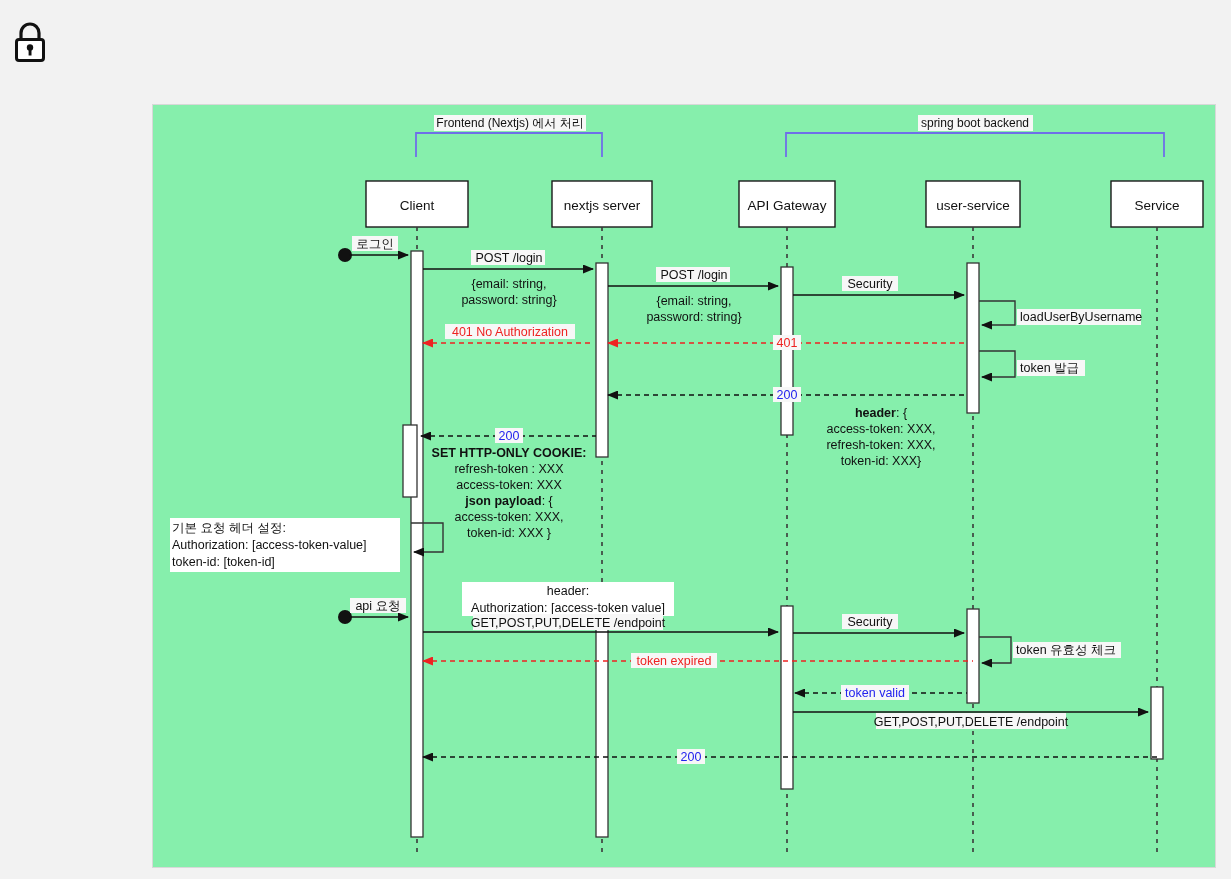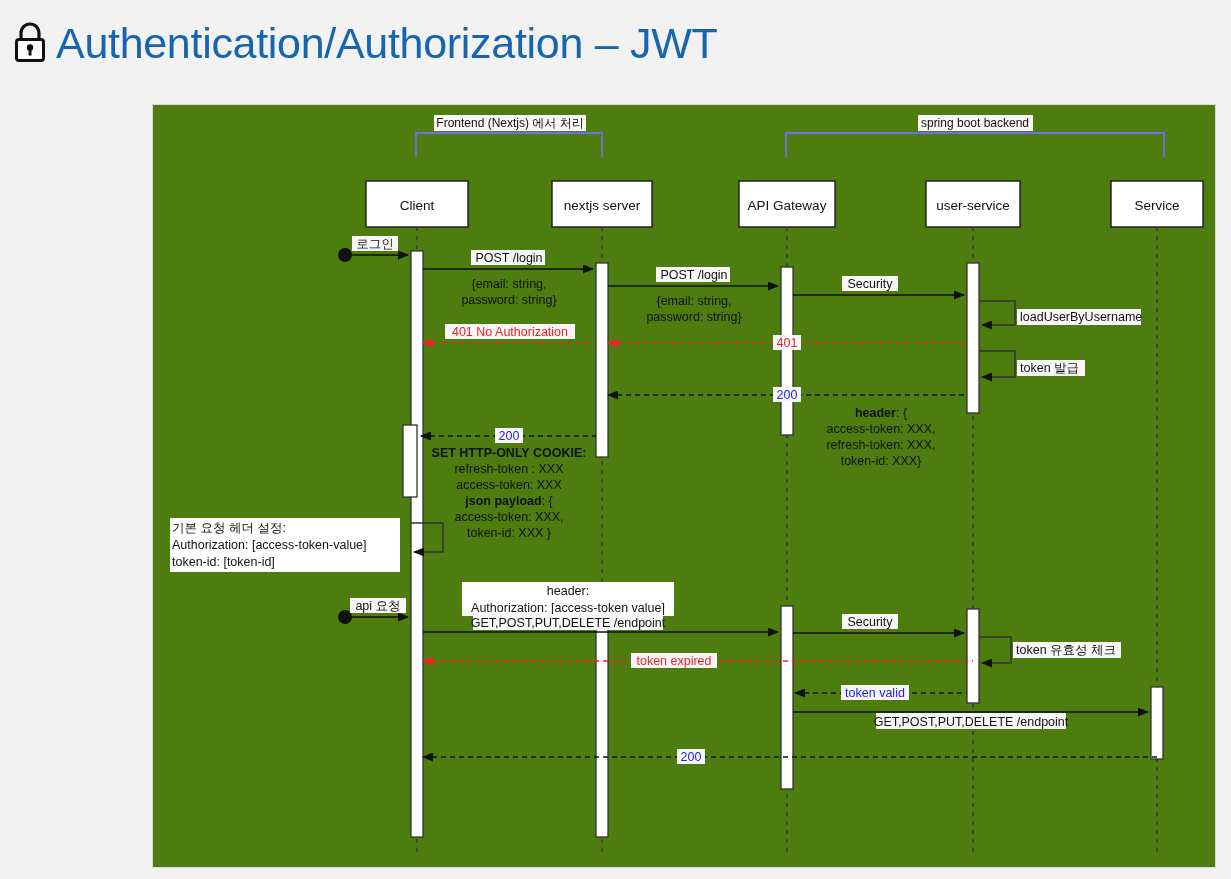--- a/index.html
+++ b/index.html
@@ -38,21 +38,21 @@
     color: #1565B0;
     letter-spacing: -0.3px;
     white-space: nowrap;
   }
   #diagram-frame {
     position: absolute;
     left: 152px;
     top: 104px;
     width: 1062px;
     height: 762px;
-    background: #4d7c0f;
+    background: #86efac;
     border: 1px solid #d8d8d8;
   }
   svg#seq {
     position: absolute;
     left: 0;
     top: 0;
     width: 1062px;
     height: 762px;
     display: block;
   }
@@ -120,21 +120,20 @@
 
 <div id="page">
 
   <div id="title-bar">
     <svg id="lock-icon" viewBox="0 0 40 46">
       <path d="M11 20 V13 a9 9 0 0 1 18 0 V20" fill="none" stroke="#111" stroke-width="3.2"></path>
       <rect x="6.5" y="19.5" width="27" height="21" rx="2.5" fill="#fff" stroke="#111" stroke-width="3"></rect>
       <circle cx="20" cy="27.5" r="3.2" fill="#111"></circle>
       <rect x="18.6" y="28" width="2.9" height="7.5" fill="#111"></rect>
     </svg>
-    <div id="page-title">Authentication/Authorization – JWT</div>
   </div>
 
   <div id="diagram-frame">
     <svg id="seq" viewBox="0 0 1062 762">
       <defs>
         <marker id="arrow-black" markerWidth="11" markerHeight="9" refX="10" refY="4.5" orient="auto" markerUnits="userSpaceOnUse">
           <path d="M0,0 L11,4.5 L0,9 z" fill="#111111"></path>
         </marker>
         <marker id="arrow-black-l" markerWidth="11" markerHeight="9" refX="1" refY="4.5" orient="auto" markerUnits="userSpaceOnUse">
           <path d="M11,0 L0,4.5 L11,9 z" fill="#111111"></path>

